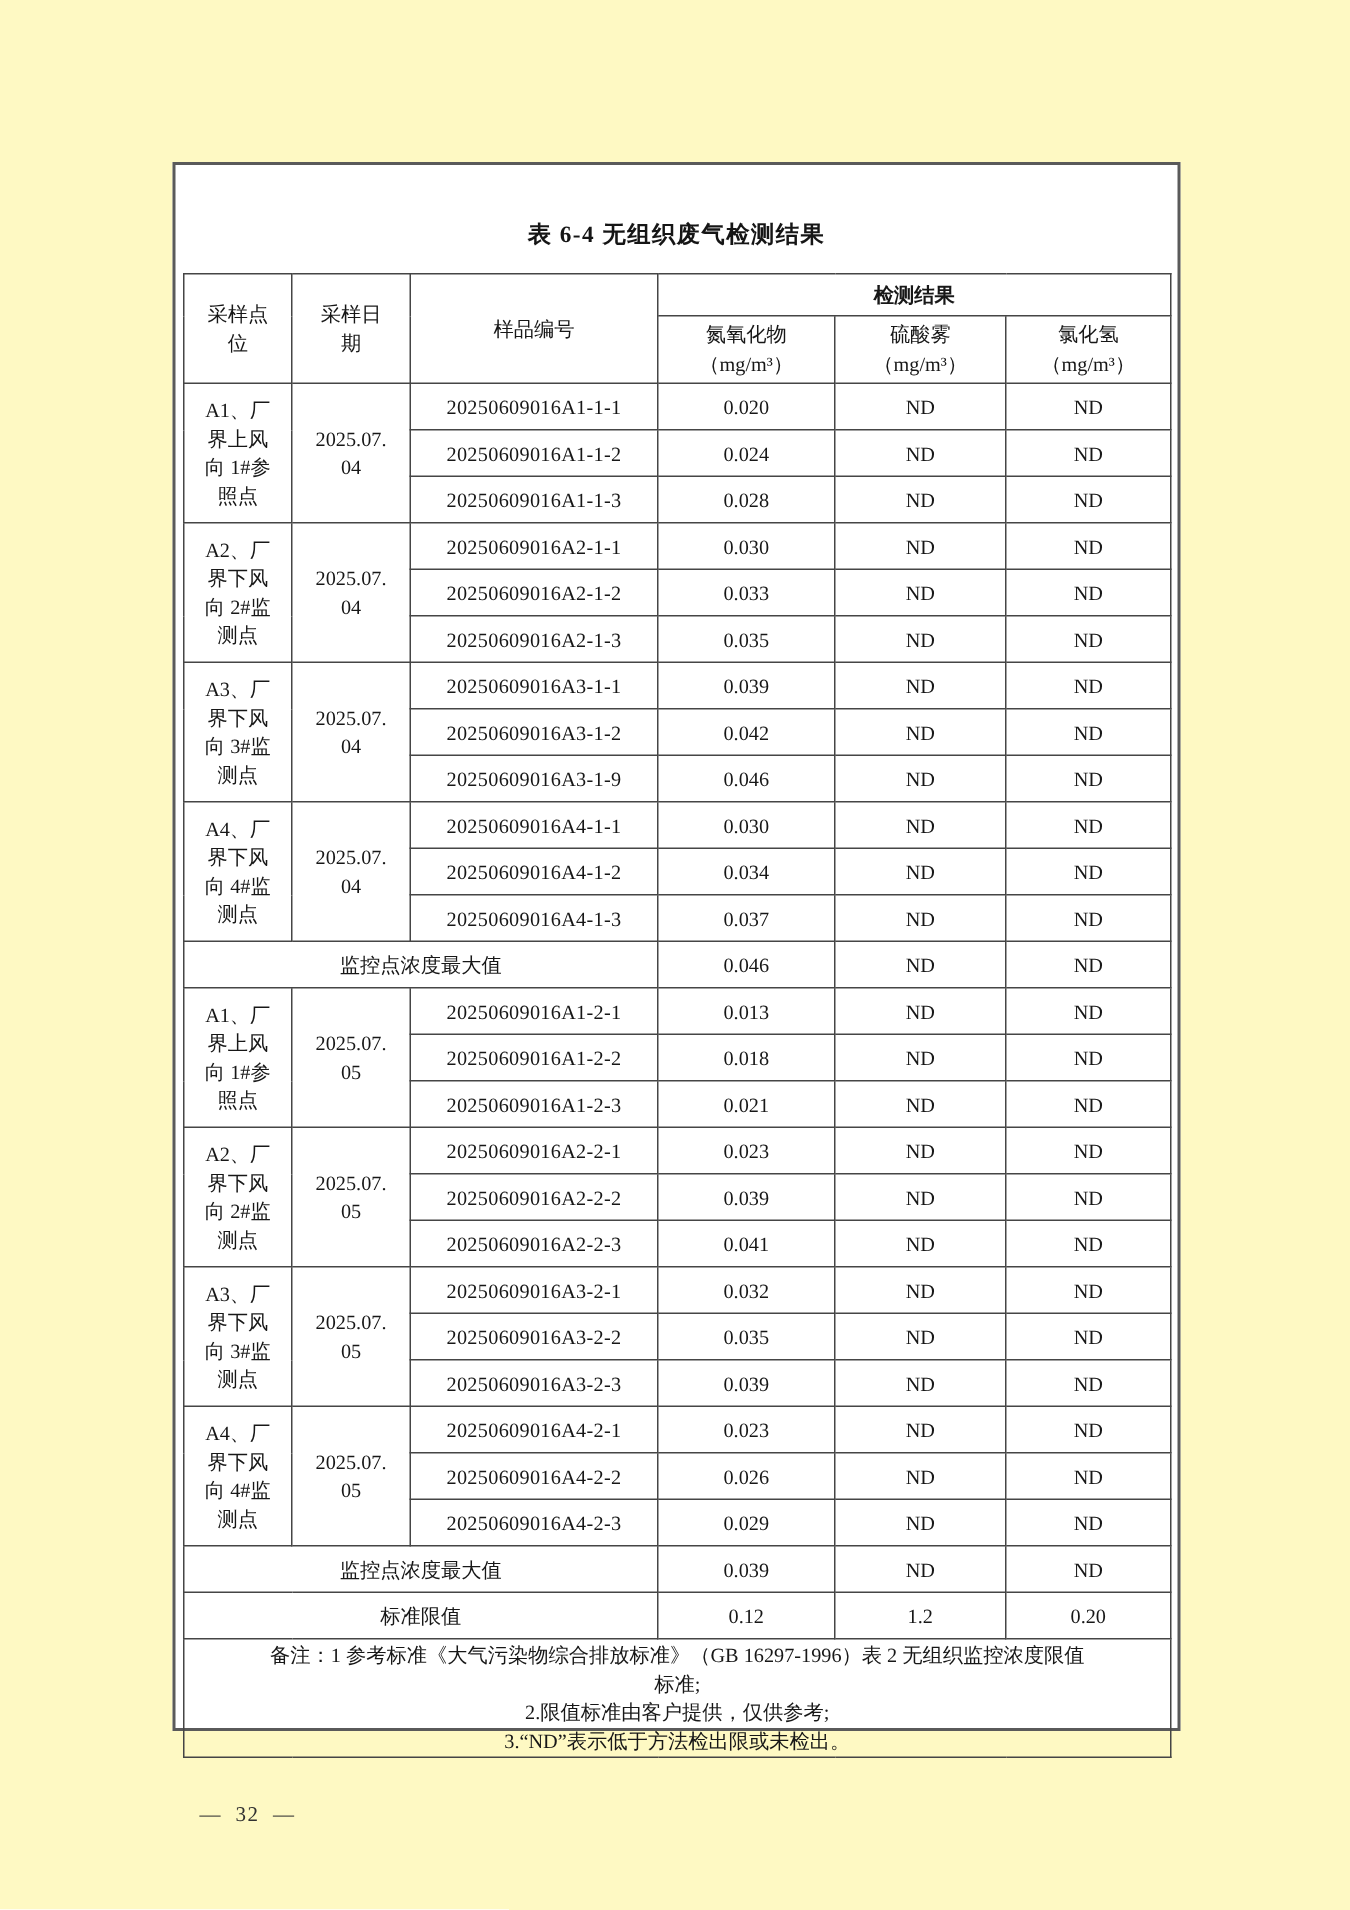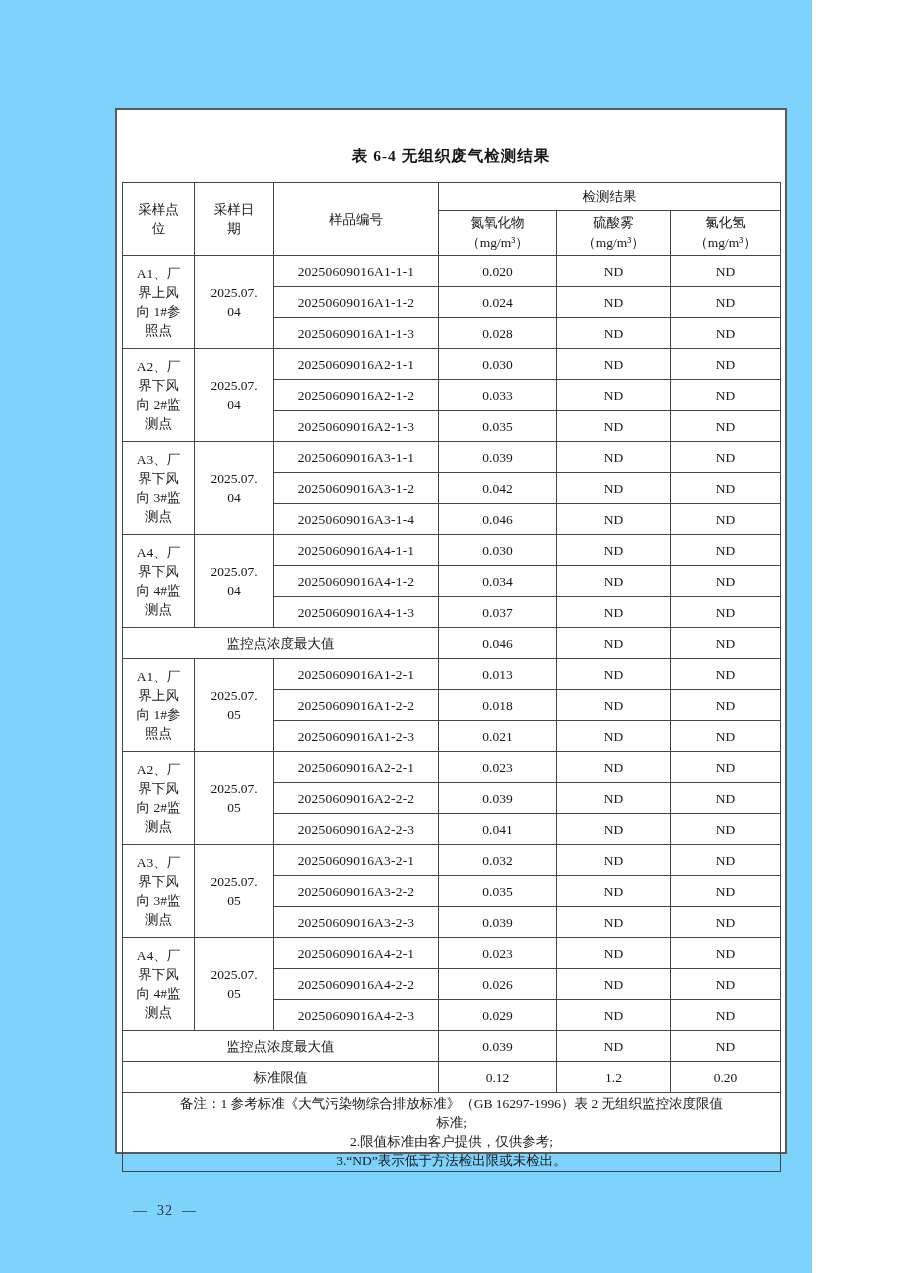--- a/index.html
+++ b/index.html
@@ -6,23 +6,23 @@
     margin: 0;
     padding: 0;
     background: #ffffff;
   }
   body {
     font-family: "Liberation Serif", "DejaVu Serif", serif;
     color: #1b1b1b;
   }
   .page {
     position: relative;
-    width: 812px;
+    width: 900px;
     height: 1273px;
-    background: #7dd3fc;
+    background: #fef9c3;
     overflow: hidden;
   }
   .frame {
     position: absolute;
     left: 115px;
     top: 108px;
     width: 672px;
     height: 1046px;
     border: 2px solid #5a5a5a;
     box-sizing: border-box;
@@ -54,21 +54,21 @@
     overflow: hidden;
   }
   
   col.c-point { width: 72px; }
   col.c-date  { width: 79px; }
   col.c-sid   { width: 165px; }
   col.c-nox   { width: 118px; }
   col.c-so4   { width: 114px; }
   col.c-hcl   { width: 110px; }
 
-  table.report thead th.top { height: 25px; }
+  table.report thead th.top { height: 25px; font-weight: bold; }
   table.report thead th.sub {
     height: 42px;
     white-space: pre-line;
     line-height: 20px;
     margin-top: 44px;
   }
   table.report thead th.span2 { line-height: 19px; white-space: pre-line; }
 
   table.report td { height: 28px; line-height: 19px; }
 
@@ -196,21 +196,21 @@
             <td class="val">ND</td>
             <td class="val">ND</td>
           </tr>
           <tr>
             <td class="sid">20250609016A3-1-2</td>
             <td class="val">0.042</td>
             <td class="val">ND</td>
             <td class="val">ND</td>
           </tr>
           <tr>
-            <td class="sid">20250609016A3-1-4</td>
+            <td class="sid">20250609016A3-1-9</td>
             <td class="val">0.046</td>
             <td class="val">ND</td>
             <td class="val">ND</td>
           </tr>
           <tr>
             <td class="point" rowspan="3">A4、厂
 界下风
 向 4#监
 测点</td>
             <td class="date" rowspan="3">2025.07.

